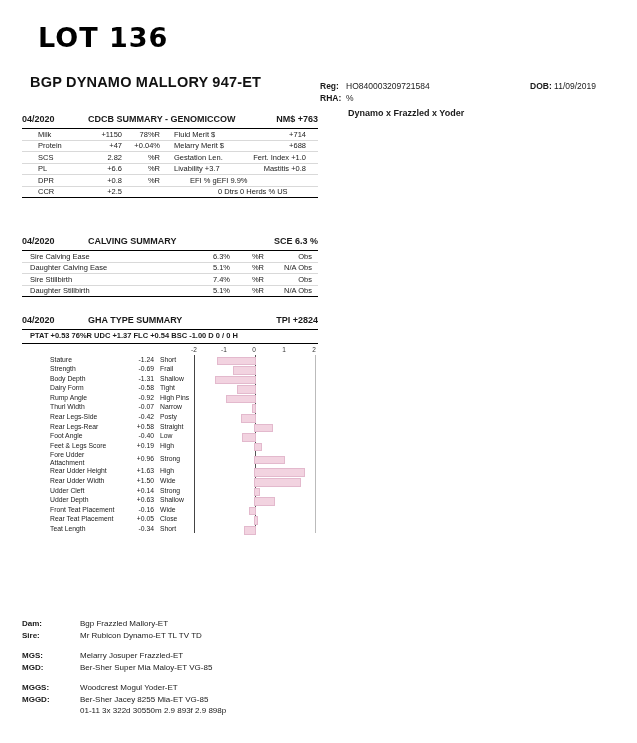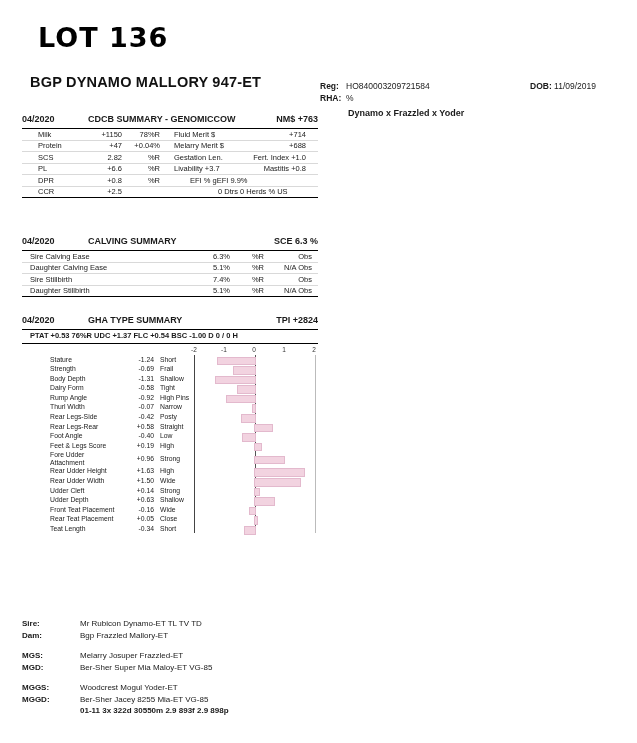--- a/index.html
+++ b/index.html
@@ -212,21 +212,21 @@
   }
   .ped-group { margin-bottom: 9px; position: relative; }
   .ped-line { position: relative; height: 11.5px; }
   .ped-key {
     position: absolute;
     left: 0;
     top: 0;
     font-weight: bold;
   }
   .ped-txt { position: absolute; left: 58px; top: 0; }
-  .ped-txt.indent { left: 58px; font-weight: bold; }
+  .ped-txt.indent { left: 58px; }
 </style>
 </head>
 <body>
 
 <div class="page">
 
   <div class="lot-title">LOT 136</div>
 
   <div class="animal-name">BGP DYNAMO MALLORY 947-ET</div>
 
@@ -453,27 +453,27 @@
           <span class="t-desc">Short</span>
           <div class="bar" style="width: 10.2px; left: 221.8px;"></div>
         </div>
       </div>
     </div>
   </div>
 
   <div class="ped">
     <div class="ped-group">
       <div class="ped-line">
+        <span class="ped-key">Dam:</span>
+        <span class="ped-txt">Bgp Frazzled Mallory-ET</span>
+      </div>
+      <div class="ped-line">
         <span class="ped-key">Sire:</span>
         <span class="ped-txt">Mr Rubicon Dynamo-ET TL TV TD</span>
       </div>
-      <div class="ped-line">
-        <span class="ped-key">Dam:</span>
-        <span class="ped-txt">Bgp Frazzled Mallory-ET</span>
-      </div>
     </div>
     <div class="ped-group">
       <div class="ped-line">
         <span class="ped-key">MGS:</span>
         <span class="ped-txt">Melarry Josuper Frazzled-ET</span>
       </div>
       <div class="ped-line">
         <span class="ped-key">MGD:</span>
         <span class="ped-txt">Ber-Sher Super Mia Maloy-ET VG-85</span>
       </div>

